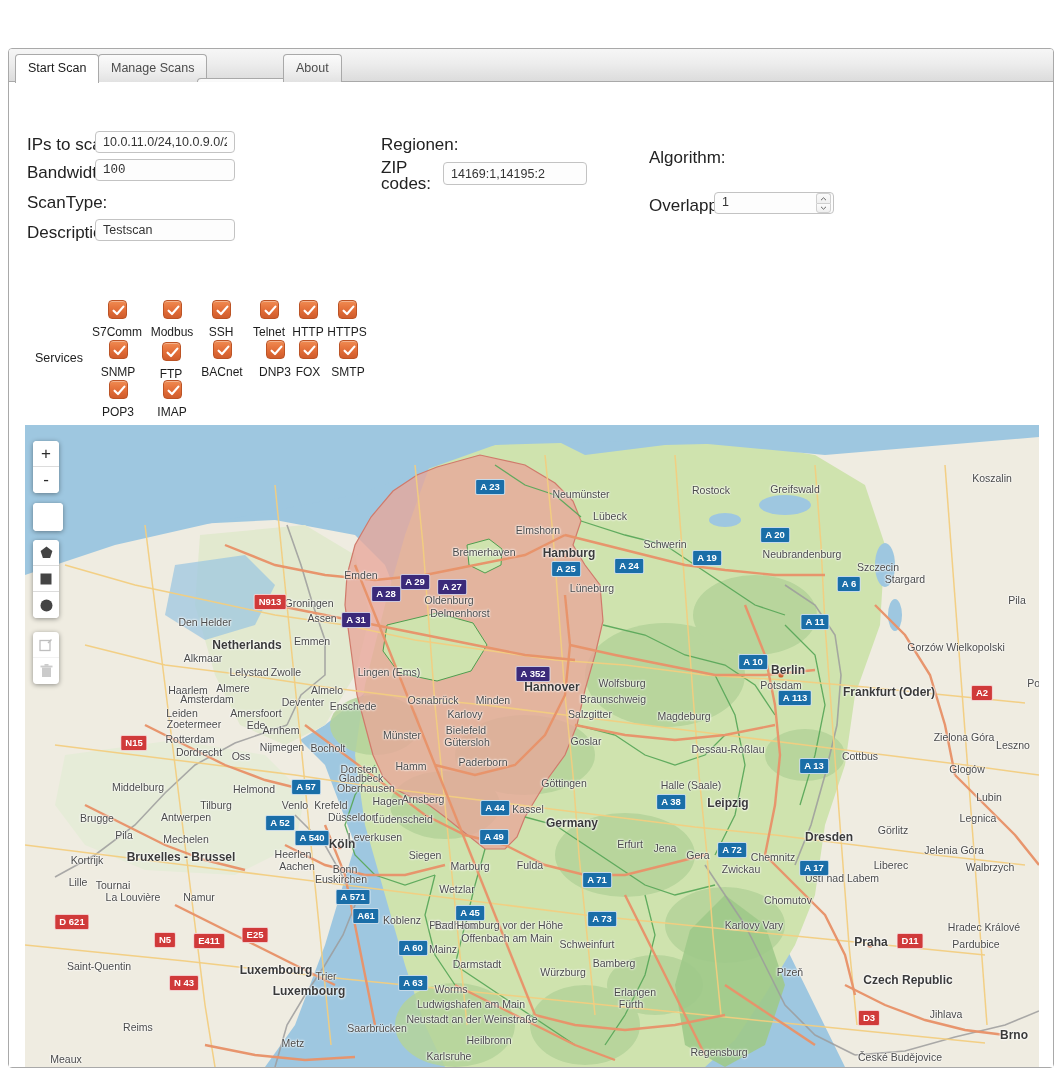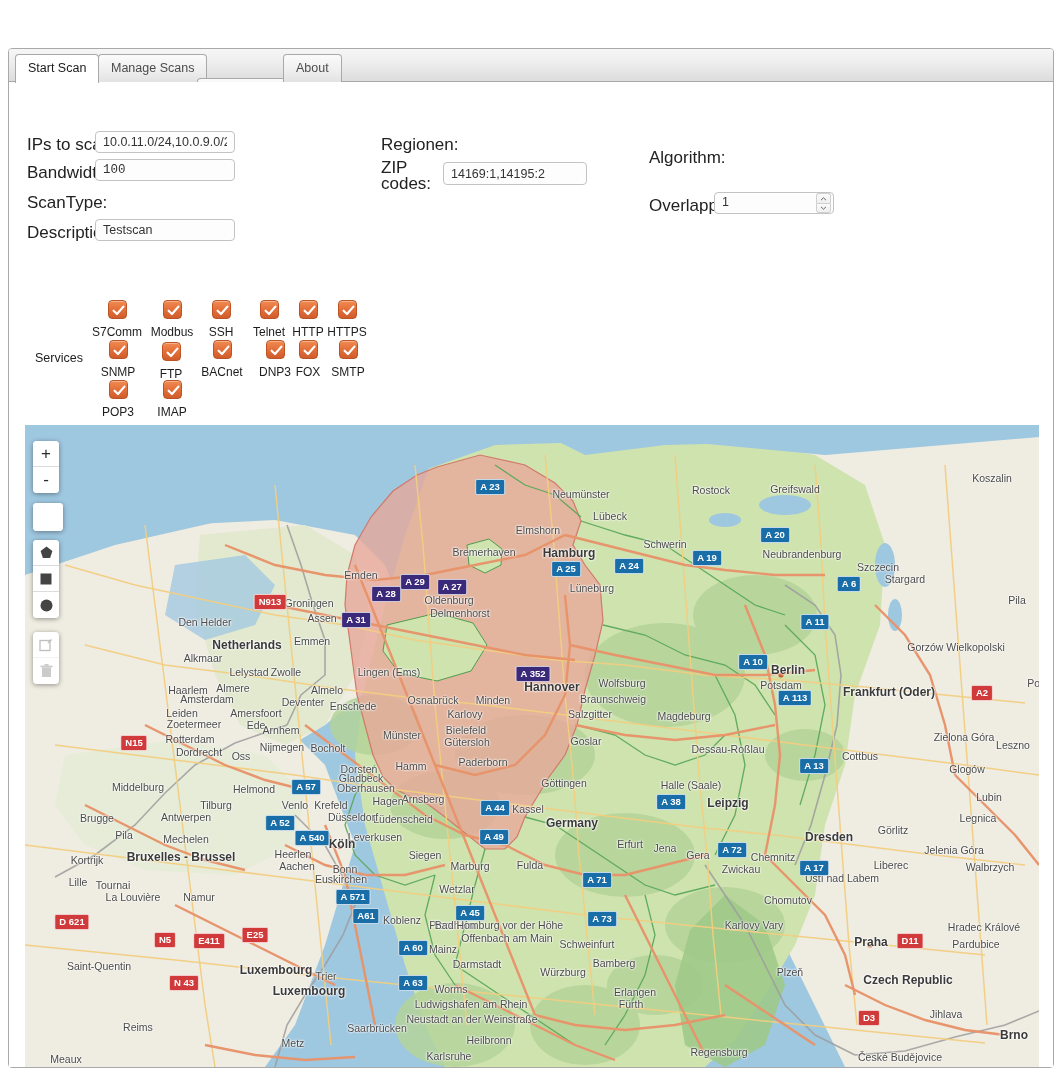--- a/index.html
+++ b/index.html
@@ -633,21 +633,21 @@
             <div style="position: absolute; white-space: nowrap; font-family: &quot;Liberation Sans&quot;, sans-serif; font-size: 10.5px; font-weight: 400; color: rgb(74, 74, 74); text-shadow: rgb(255, 255, 255) 0px 0px 2px, rgb(255, 255, 255) 0px 0px 2px, rgb(255, 255, 255) 0px 0px 3px; transform: translate(-50%, -50%); left: 589px; top: 538px;">Bamberg</div>
             <div style="position: absolute; white-space: nowrap; font-family: &quot;Liberation Sans&quot;, sans-serif; font-size: 10.5px; font-weight: 400; color: rgb(74, 74, 74); text-shadow: rgb(255, 255, 255) 0px 0px 2px, rgb(255, 255, 255) 0px 0px 2px, rgb(255, 255, 255) 0px 0px 3px; transform: translate(-50%, -50%); left: 765px; top: 547px;">Plzeň</div>
             <div style="position: absolute; white-space: nowrap; font-family: &quot;Liberation Sans&quot;, sans-serif; font-size: 12px; font-weight: 700; color: rgb(58, 58, 58); text-shadow: rgb(255, 255, 255) 0px 0px 2px, rgb(255, 255, 255) 0px 0px 2px, rgb(255, 255, 255) 0px 0px 3px; transform: translate(-50%, -50%); left: 883px; top: 555px;">Czech Republic</div>
             <div style="position: absolute; white-space: nowrap; font-family: &quot;Liberation Sans&quot;, sans-serif; font-size: 12px; font-weight: 700; color: rgb(58, 58, 58); text-shadow: rgb(255, 255, 255) 0px 0px 2px, rgb(255, 255, 255) 0px 0px 2px, rgb(255, 255, 255) 0px 0px 3px; transform: translate(-50%, -50%); left: 251px; top: 545px;">Luxembourg</div>
             <div style="position: absolute; white-space: nowrap; font-family: &quot;Liberation Sans&quot;, sans-serif; font-size: 10.5px; font-weight: 400; color: rgb(74, 74, 74); text-shadow: rgb(255, 255, 255) 0px 0px 2px, rgb(255, 255, 255) 0px 0px 2px, rgb(255, 255, 255) 0px 0px 3px; transform: translate(-50%, -50%); left: 301px; top: 551px;">Trier</div>
             <div style="position: absolute; white-space: nowrap; font-family: &quot;Liberation Sans&quot;, sans-serif; font-size: 10.5px; font-weight: 400; color: rgb(74, 74, 74); text-shadow: rgb(255, 255, 255) 0px 0px 2px, rgb(255, 255, 255) 0px 0px 2px, rgb(255, 255, 255) 0px 0px 3px; transform: translate(-50%, -50%); left: 426px; top: 564px;">Worms</div>
             <div style="position: absolute; white-space: nowrap; font-family: &quot;Liberation Sans&quot;, sans-serif; font-size: 10.5px; font-weight: 400; color: rgb(74, 74, 74); text-shadow: rgb(255, 255, 255) 0px 0px 2px, rgb(255, 255, 255) 0px 0px 2px, rgb(255, 255, 255) 0px 0px 3px; transform: translate(-50%, -50%); left: 610px; top: 567px;">Erlangen</div>
             <div style="position: absolute; white-space: nowrap; font-family: &quot;Liberation Sans&quot;, sans-serif; font-size: 12px; font-weight: 700; color: rgb(58, 58, 58); text-shadow: rgb(255, 255, 255) 0px 0px 2px, rgb(255, 255, 255) 0px 0px 2px, rgb(255, 255, 255) 0px 0px 3px; transform: translate(-50%, -50%); left: 284px; top: 566px;">Luxembourg</div>
             <div style="position: absolute; white-space: nowrap; font-family: &quot;Liberation Sans&quot;, sans-serif; font-size: 10.5px; font-weight: 400; color: rgb(74, 74, 74); text-shadow: rgb(255, 255, 255) 0px 0px 2px, rgb(255, 255, 255) 0px 0px 2px, rgb(255, 255, 255) 0px 0px 3px; transform: translate(-50%, -50%); left: 606px; top: 579px;">Fürth</div>
             <div style="position: absolute; white-space: nowrap; font-family: &quot;Liberation Sans&quot;, sans-serif; font-size: 10.5px; font-weight: 400; color: rgb(74, 74, 74); text-shadow: rgb(255, 255, 255) 0px 0px 2px, rgb(255, 255, 255) 0px 0px 2px, rgb(255, 255, 255) 0px 0px 3px; transform: translate(-50%, -50%); left: 921px; top: 589px;">Jihlava</div>
-            <div style="position: absolute; white-space: nowrap; font-family: &quot;Liberation Sans&quot;, sans-serif; font-size: 10.5px; font-weight: 400; color: rgb(74, 74, 74); text-shadow: rgb(255, 255, 255) 0px 0px 2px, rgb(255, 255, 255) 0px 0px 2px, rgb(255, 255, 255) 0px 0px 3px; transform: translate(-50%, -50%); left: 446px; top: 579px;">Ludwigshafen am Rhein</div>
+            <div style="position: absolute; white-space: nowrap; font-family: &quot;Liberation Sans&quot;, sans-serif; font-size: 10.5px; font-weight: 400; color: rgb(74, 74, 74); text-shadow: rgb(255, 255, 255) 0px 0px 2px, rgb(255, 255, 255) 0px 0px 2px, rgb(255, 255, 255) 0px 0px 3px; transform: translate(-50%, -50%); left: 446px; top: 579px;">Ludwigshafen am Main</div>
             <div style="position: absolute; white-space: nowrap; font-family: &quot;Liberation Sans&quot;, sans-serif; font-size: 10.5px; font-weight: 400; color: rgb(74, 74, 74); text-shadow: rgb(255, 255, 255) 0px 0px 2px, rgb(255, 255, 255) 0px 0px 2px, rgb(255, 255, 255) 0px 0px 3px; transform: translate(-50%, -50%); left: 113px; top: 602px;">Reims</div>
             <div style="position: absolute; white-space: nowrap; font-family: &quot;Liberation Sans&quot;, sans-serif; font-size: 10.5px; font-weight: 400; color: rgb(74, 74, 74); text-shadow: rgb(255, 255, 255) 0px 0px 2px, rgb(255, 255, 255) 0px 0px 2px, rgb(255, 255, 255) 0px 0px 3px; transform: translate(-50%, -50%); left: 352px; top: 603px;">Saarbrücken</div>
             <div style="position: absolute; white-space: nowrap; font-family: &quot;Liberation Sans&quot;, sans-serif; font-size: 10.5px; font-weight: 400; color: rgb(74, 74, 74); text-shadow: rgb(255, 255, 255) 0px 0px 2px, rgb(255, 255, 255) 0px 0px 2px, rgb(255, 255, 255) 0px 0px 3px; transform: translate(-50%, -50%); left: 447px; top: 594px;">Neustadt an der Weinstraße</div>
             <div style="position: absolute; white-space: nowrap; font-family: &quot;Liberation Sans&quot;, sans-serif; font-size: 10.5px; font-weight: 400; color: rgb(74, 74, 74); text-shadow: rgb(255, 255, 255) 0px 0px 2px, rgb(255, 255, 255) 0px 0px 2px, rgb(255, 255, 255) 0px 0px 3px; transform: translate(-50%, -50%); left: 464px; top: 615px;">Heilbronn</div>
             <div style="position: absolute; white-space: nowrap; font-family: &quot;Liberation Sans&quot;, sans-serif; font-size: 10.5px; font-weight: 400; color: rgb(74, 74, 74); text-shadow: rgb(255, 255, 255) 0px 0px 2px, rgb(255, 255, 255) 0px 0px 2px, rgb(255, 255, 255) 0px 0px 3px; transform: translate(-50%, -50%); left: 694px; top: 627px;">Regensburg</div>
             <div style="position: absolute; white-space: nowrap; font-family: &quot;Liberation Sans&quot;, sans-serif; font-size: 12px; font-weight: 700; color: rgb(58, 58, 58); text-shadow: rgb(255, 255, 255) 0px 0px 2px, rgb(255, 255, 255) 0px 0px 2px, rgb(255, 255, 255) 0px 0px 3px; transform: translate(-50%, -50%); left: 989px; top: 610px;">Brno</div>
             <div style="position: absolute; white-space: nowrap; font-family: &quot;Liberation Sans&quot;, sans-serif; font-size: 10.5px; font-weight: 400; color: rgb(74, 74, 74); text-shadow: rgb(255, 255, 255) 0px 0px 2px, rgb(255, 255, 255) 0px 0px 2px, rgb(255, 255, 255) 0px 0px 3px; transform: translate(-50%, -50%); left: 268px; top: 618px;">Metz</div>
             <div style="position: absolute; white-space: nowrap; font-family: &quot;Liberation Sans&quot;, sans-serif; font-size: 10.5px; font-weight: 400; color: rgb(74, 74, 74); text-shadow: rgb(255, 255, 255) 0px 0px 2px, rgb(255, 255, 255) 0px 0px 2px, rgb(255, 255, 255) 0px 0px 3px; transform: translate(-50%, -50%); left: 41px; top: 634px;">Meaux</div>
             <div style="position: absolute; white-space: nowrap; font-family: &quot;Liberation Sans&quot;, sans-serif; font-size: 10.5px; font-weight: 400; color: rgb(74, 74, 74); text-shadow: rgb(255, 255, 255) 0px 0px 2px, rgb(255, 255, 255) 0px 0px 2px, rgb(255, 255, 255) 0px 0px 3px; transform: translate(-50%, -50%); left: 424px; top: 631px;">Karlsruhe</div>
             <div style="position: absolute; white-space: nowrap; font-family: &quot;Liberation Sans&quot;, sans-serif; font-size: 10.5px; font-weight: 400; color: rgb(74, 74, 74); text-shadow: rgb(255, 255, 255) 0px 0px 2px, rgb(255, 255, 255) 0px 0px 2px, rgb(255, 255, 255) 0px 0px 3px; transform: translate(-50%, -50%); left: 875px; top: 632px;">České Budějovice</div>

